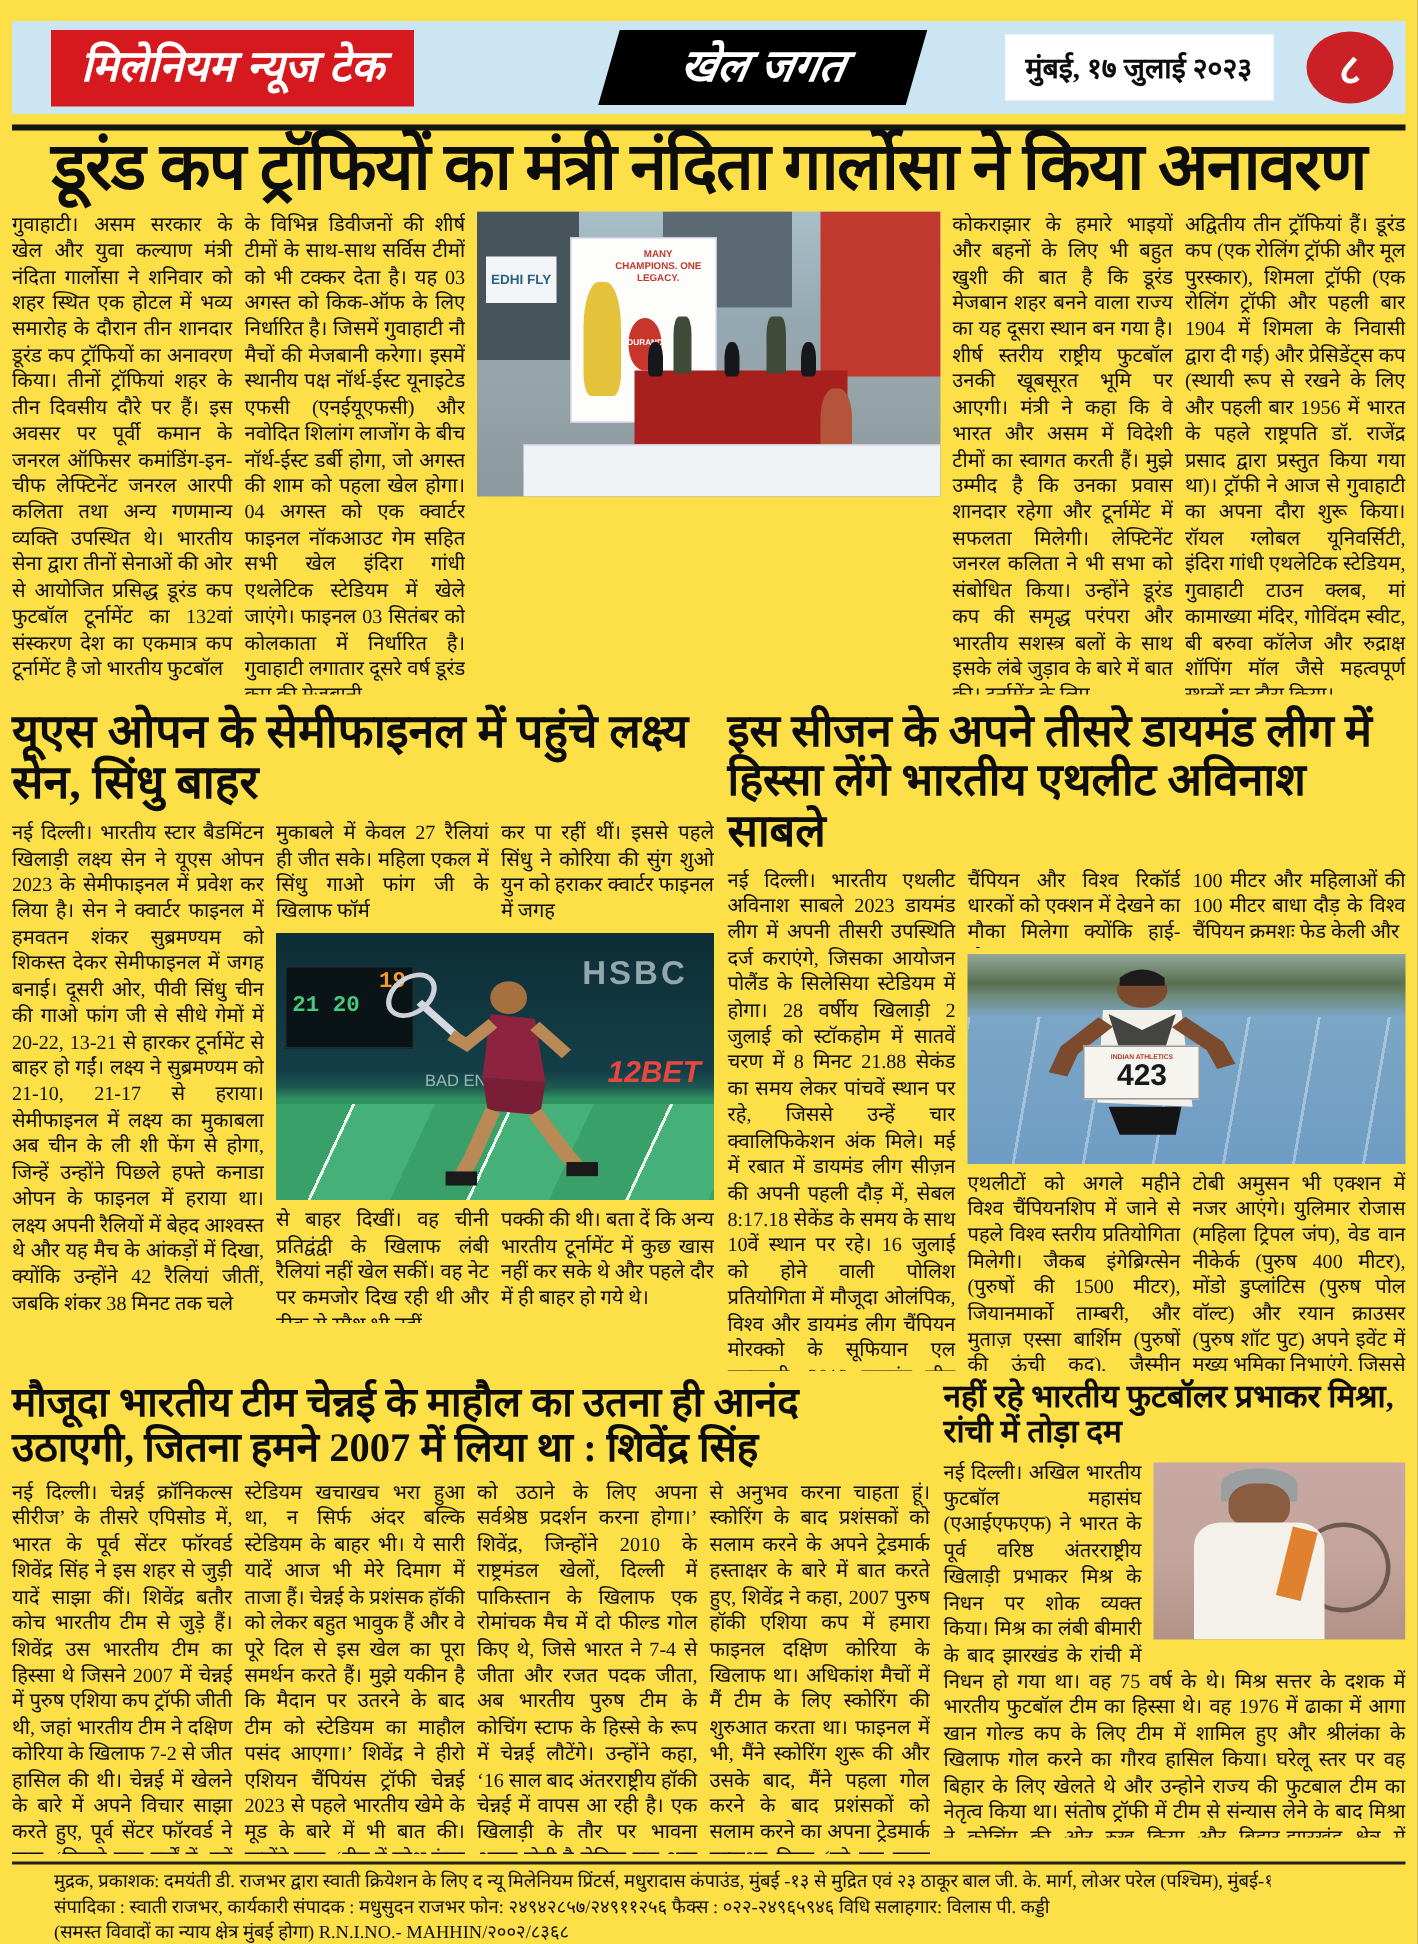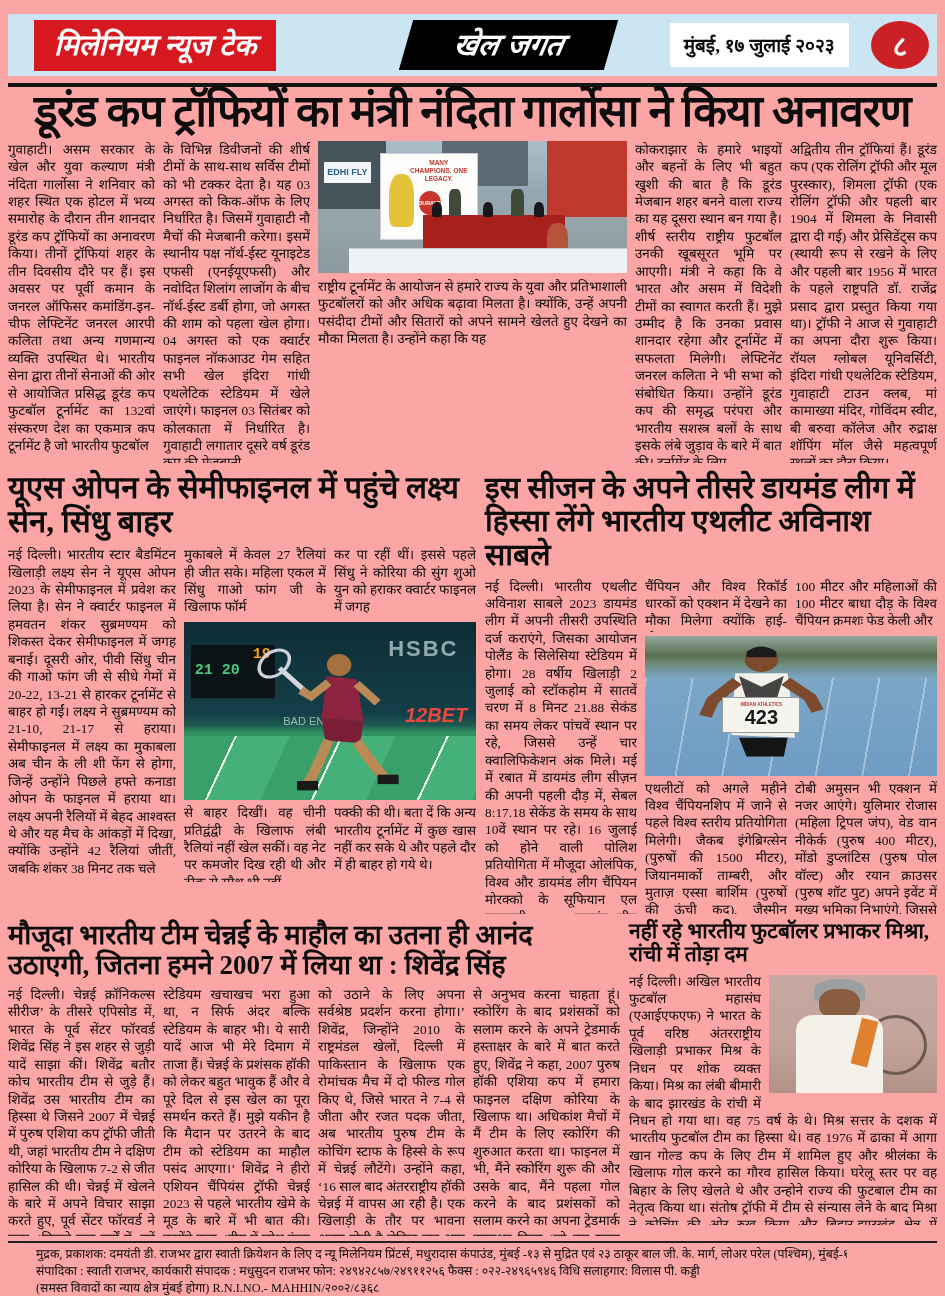--- a/index.html
+++ b/index.html
@@ -1,16 +1,16 @@
 <!DOCTYPE html>
 <html><head>
 <meta charset="utf-8">
 <style>
   html,body{margin:0;padding:0;background:#9a9a9a;}
-  .page{width:945px;height:1296px;margin:0 auto;background:#fca5a5;position:relative;
+  .page{width:945px;height:1296px;margin:0 auto;background:#fde047;position:relative;
         box-sizing:border-box;padding:10px 8px 0;overflow:hidden;
         font-family:"Liberation Serif","DejaVu Serif",serif;color:#0d0d0d;}
   
   .header{height:62px;background:#cbe5f3;display:flex;align-items:center;margin-top:4px;position:relative;}
   .masthead{background:#d6181f;color:#fff;font-weight:bold;font-style:italic;
             font-family:"Liberation Sans","DejaVu Sans",sans-serif;
             font-size:29px;line-height:1;padding:11px 20px;margin-left:26px;white-space:nowrap;}
   .section-banner{background:#000;margin-left:130px;transform:skewX(-16deg);padding:10px 48px;}
   .section-banner span{display:block;transform:skewX(6deg);color:#fff;font-weight:bold;font-style:italic;
             font-family:"Liberation Sans","DejaVu Sans",sans-serif;font-size:30px;line-height:1;white-space:nowrap;}
@@ -100,42 +100,41 @@
     <div class="page-badge">८</div>
   </div>
   <div class="rule"></div>
 
   <h1 class="h-main">डूरंड कप ट्रॉफियों का मंत्री नंदिता गार्लोसा ने किया अनावरण</h1>
 
   <div class="story-cols" style="height:322px">
     <div class="coltext">गुवाहाटी। असम सरकार के खेल और युवा कल्याण मंत्री नंदिता गार्लोसा ने शनिवार को शहर स्थित एक होटल में भव्य समारोह के दौरान तीन शानदार डूरंड कप ट्रॉफियों का अनावरण किया। तीनों ट्रॉफियां शहर के तीन दिवसीय दौरे पर हैं। इस अवसर पर पूर्वी कमान के जनरल ऑफिसर कमांडिंग-इन-चीफ लेफ्टिनेंट जनरल आरपी कलिता तथा अन्य गणमान्य व्यक्ति उपस्थित थे। भारतीय सेना द्वारा तीनों सेनाओं की ओर से आयोजित प्रसिद्ध डूरंड कप फुटबॉल टूर्नामेंट का 132वां संस्करण देश का एकमात्र कप टूर्नामेंट है जो भारतीय फुटबॉल</div>
     <div class="coltext">के विभिन्न डिवीजनों की शीर्ष टीमों के साथ-साथ सर्विस टीमों को भी टक्कर देता है। यह 03 अगस्त को किक-ऑफ के लिए निर्धारित है। जिसमें गुवाहाटी नौ मैचों की मेजबानी करेगा। इसमें स्थानीय पक्ष नॉर्थ-ईस्ट यूनाइटेड एफसी (एनईयूएफसी) और नवोदित शिलांग लाजोंग के बीच नॉर्थ-ईस्ट डर्बी होगा, जो अगस्त की शाम को पहला खेल होगा। 04 अगस्त को एक क्वार्टर फाइनल नॉकआउट गेम सहित सभी खेल इंदिरा गांधी एथलेटिक स्टेडियम में खेले जाएंगे। फाइनल 03 सितंबर को कोलकाता में निर्धारित है। गुवाहाटी लगातार दूसरे वर्ष डूरंड कप की मेजबानी</div>
     <div style="flex:2.1;display:flex;flex-direction:column;gap:5px;min-width:0;">
-      <div class="ph ph-durand" style="height:132px;flex:none;padding-left:24px;">
+      <div class="ph ph-durand" style="height:190px;flex:none;padding-left:24px;">
         <div class="ph-d-bldg-l"></div>
         <div class="ph-d-bldg-m"></div>
         <div class="ph-d-bldg-r"></div>
         <div class="ph-d-sign">EDHI FLY</div>
         <div class="ph-d-banner">
           <div class="ph-d-player"></div>
           <div class="ph-d-banner-t">MANY CHAMPIONS. ONE LEGACY.</div>
           <div class="ph-d-roundel">DURAND</div>
         </div>
         <div class="ph-d-stage">
           <div class="ph-d-soldier" style="left:18%"></div>
           <div class="ph-d-soldier" style="left:62%"></div>
           <div class="ph-d-trophy" style="left:6%"></div>
           <div class="ph-d-trophy" style="left:42%"></div>
           <div class="ph-d-trophy" style="left:78%"></div>
         </div>
         <div class="ph-d-fig"></div>
         <div class="ph-d-fence"></div>
       </div>
       <div style="display:flex;gap:8px;flex:1;min-height:0;">
-        <div class="mini">राष्ट्रीय टूर्नामेंट के आयोजन से हमारे राज्य के युवा और प्रतिभाशाली फुटबॉलरों को और अधिक बढ़ावा मिलता है। क्योंकि, उन्हें अपनी पसंदीदा टीमों और सितारों को अपने सामने खेलते हुए देखने का मौका मिलता है। उन्होंने कहा कि यह</div>
       </div>
     </div>
     <div class="coltext">कोकराझार के हमारे भाइयों और बहनों के लिए भी बहुत खुशी की बात है कि डूरंड मेजबान शहर बनने वाला राज्य का यह दूसरा स्थान बन गया है। शीर्ष स्तरीय राष्ट्रीय फुटबॉल उनकी खूबसूरत भूमि पर आएगी। मंत्री ने कहा कि वे भारत और असम में विदेशी टीमों का स्वागत करती हैं। मुझे उम्मीद है कि उनका प्रवास शानदार रहेगा और टूर्नामेंट में सफलता मिलेगी। लेफ्टिनेंट जनरल कलिता ने भी सभा को संबोधित किया। उन्होंने डूरंड कप की समृद्ध परंपरा और भारतीय सशस्त्र बलों के साथ इसके लंबे जुड़ाव के बारे में बात की। टूर्नामेंट के लिए</div>
     <div class="coltext">अद्वितीय तीन ट्रॉफियां हैं। डूरंड कप (एक रोलिंग ट्रॉफी और मूल पुरस्कार), शिमला ट्रॉफी (एक रोलिंग ट्रॉफी और पहली बार 1904 में शिमला के निवासी द्वारा दी गई) और प्रेसिडेंट्स कप (स्थायी रूप से रखने के लिए और पहली बार 1956 में भारत के पहले राष्ट्रपति डॉ. राजेंद्र प्रसाद द्वारा प्रस्तुत किया गया था)। ट्रॉफी ने आज से गुवाहाटी का अपना दौरा शुरू किया। रॉयल ग्लोबल यूनिवर्सिटी, इंदिरा गांधी एथलेटिक स्टेडियम, गुवाहाटी टाउन क्लब, मां कामाख्या मंदिर, गोविंदम स्वीट, बी बरुवा कॉलेज और रुद्राक्ष शॉपिंग मॉल जैसे महत्वपूर्ण स्थलों का दौरा किया।</div>
   </div>
 
   <div style="display:flex;gap:9px;margin-top:8px;">
     <section style="width:468px;">
       <h2 class="h-sub" style="font-size:31px;">यूएस ओपन के सेमीफाइनल में पहुंचे लक्ष्य सेन, सिंधु बाहर</h2>
       <div class="story-cols" style="height:336px;">

